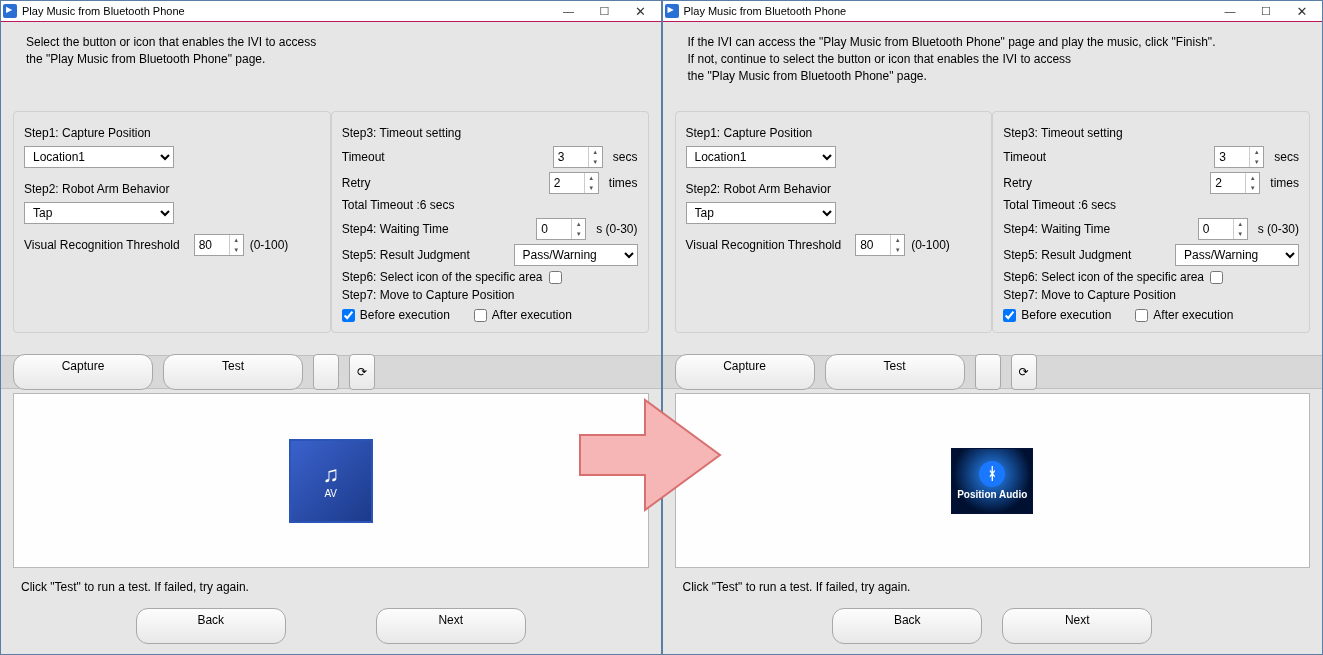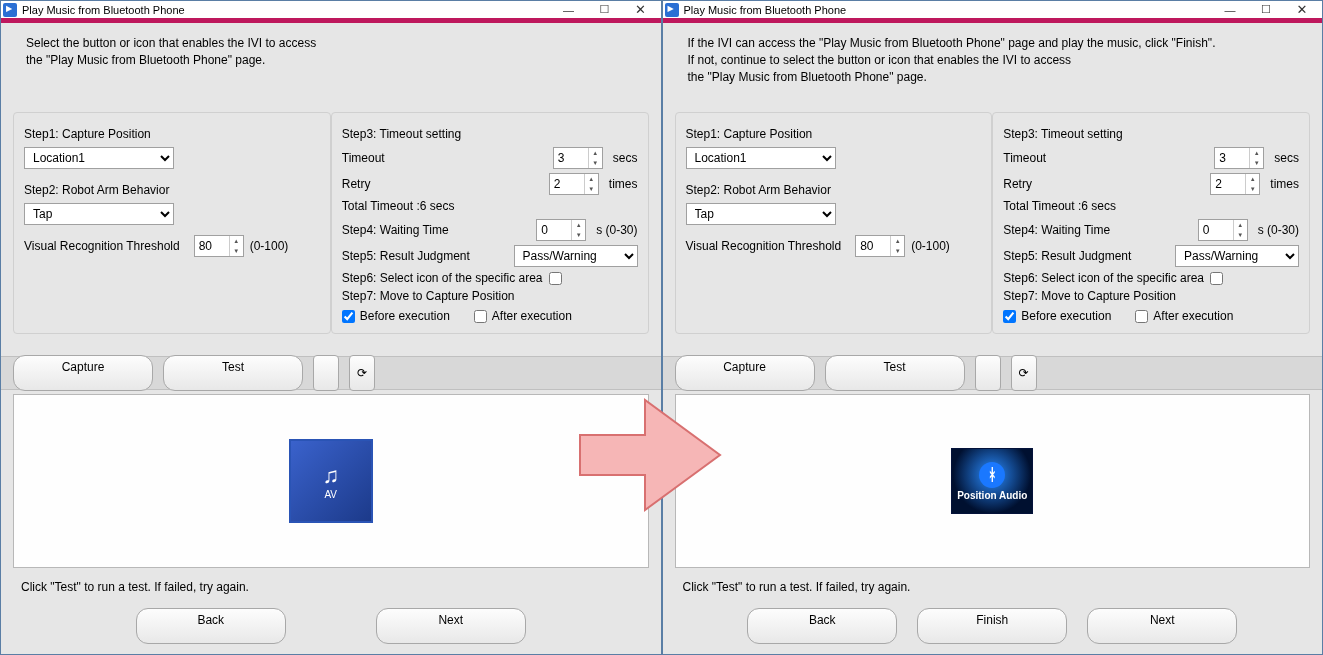--- a/index.html
+++ b/index.html
@@ -16,21 +16,21 @@
   border: 1px solid #5a7ea5;
   background: #e6e6e6;
   display: flex;
   flex-direction: column;
   flex: 1;
   position: relative;
 }
 .titlebar {
   height: 22px;
   background: #fff;
-  border-bottom: 5px solid #be185d;
+  border-bottom: 1px solid #be185d;
   display: flex;
   align-items: center;
   padding: 0 2px;
   font-size: 11px;
 }
 .titlebar .appicon {
   width: 14px; height: 14px;
   background: #2a6fd4;
   border-radius: 2px;
   margin-right: 5px;
@@ -393,20 +393,19 @@
   </div>
   <div class="canvas">
     <div class="thumb2">
       <div class="bt">ᚼ</div>
       <div>Position Audio</div>
     </div>
   </div>
   <div class="hint">Click "Test" to run a test. If failed, try again.</div>
   <div class="footer" style="gap:20px">
     <div class="btn">Back</div>
-    <div class="btn">Finish</div>
     <div class="btn">Next</div>
   </div>
 </div>
 
 <svg class="arrow-overlay" viewBox="0 0 150 140">
   <path d="M 5 50 L 70 50 L 70 15 L 145 70 L 70 125 L 70 90 L 5 90 Z" fill="#f6b6b6" stroke="#d87070" stroke-width="2"></path>
 </svg>
 
 </body></html>

